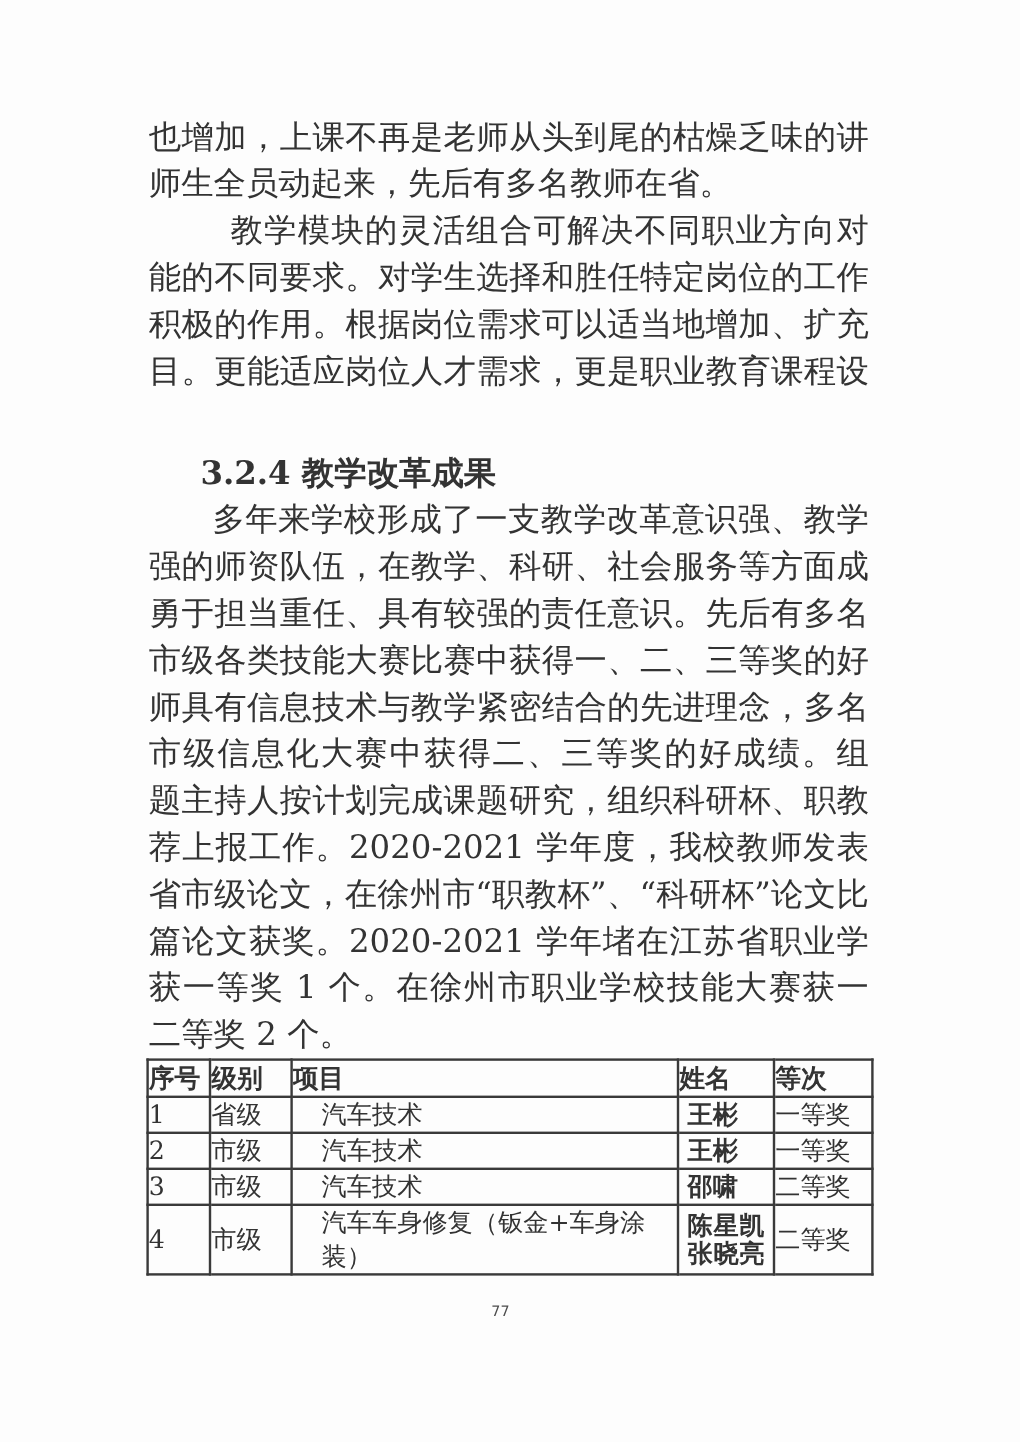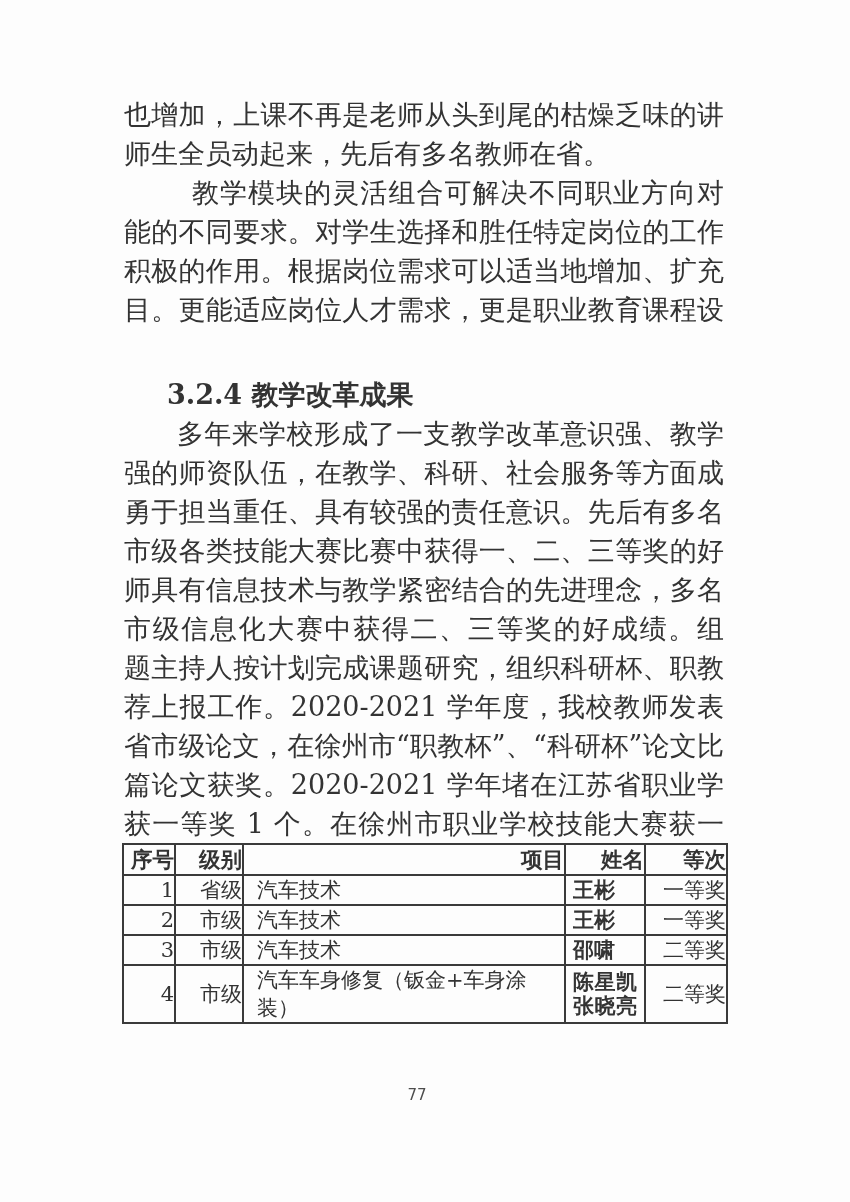--- a/index.html
+++ b/index.html
@@ -52,36 +52,36 @@
     width: 604px;
     margin-left: -2px;
     border-collapse: collapse;
     table-layout: fixed;
     font-size: 21px;
     color: #333333;
   }
   .awards th, .awards td {
     border: 2px solid #3a3a3a;
     padding: 0;
-    text-align: right;
+    text-align: left;
     vertical-align: middle;
     overflow: hidden;
   }
   .awards th {
     font-weight: bold;
     font-size: 21.5px;
     height: 27px;
   }
   .awards tr.r    { height: 24px; }
   .awards tr.r3   { height: 25px; }
   .awards tr.rlast{ height: 50px; }
 
   .awards td.item {
     text-align: left;
-    padding-left: 13px;
+    padding-left: 24px;
   }
   .awards td.name {
     text-align: left;
     padding-left: 7px;
     padding-right: 7px;
     font-weight: bold;
   }
   .awards td.name .nl {
     line-height: 24px;
     text-align: justify;
@@ -89,21 +89,21 @@
     text-justify: inter-character;
   }
 
   .page-number {
     position: absolute;
     left: 0;
     right: 16px;
     top: 1086px;
     text-align: center;
     font-family: "DejaVu Sans", sans-serif;
-    font-size: 15px;
+    font-size: 12px;
     color: #4d4d4d;
   }
 </style>
 </head>
 <body>
 
 <div class="page">
 
   <div class="text-block">
 
@@ -121,20 +121,21 @@
     <div class="line">强的师资队伍，在教学、科研、社会服务等方面成效明显，</div>
     <div class="line">勇于担当重任、具有较强的责任意识。先后有多名教师在省、</div>
     <div class="line">市级各类技能大赛比赛中获得一、二、三等奖的好成绩。教</div>
     <div class="line">师具有信息技术与教学紧密结合的先进理念，多名教师在省、</div>
     <div class="line">市级信息化大赛中获得二、三等奖的好成绩。组织、督促课</div>
     <div class="line">题主持人按计划完成课题研究，组织科研杯、职教杯论文推</div>
     <div class="line">荐上报工作。2020-2021 学年度，我校教师发表多篇国家级、</div>
     <div class="line">省市级论文，在徐州市“职教杯”、“科研杯”论文比赛中多</div>
     <div class="line">篇论文获奖。2020-2021 学年堵在江苏省职业学校技能大赛</div>
     <div class="line">获一等奖 1 个。在徐州市职业学校技能大赛获一等奖 1 个，</div>
+    <div class="line end">二等奖 2 个。</div>
 
 
     <table class="awards">
       <colgroup>
         <col style="width:52px">
         <col style="width:68px">
         <col style="width:322px">
         <col style="width:80px">
         <col style="width:82px">
       </colgroup>

